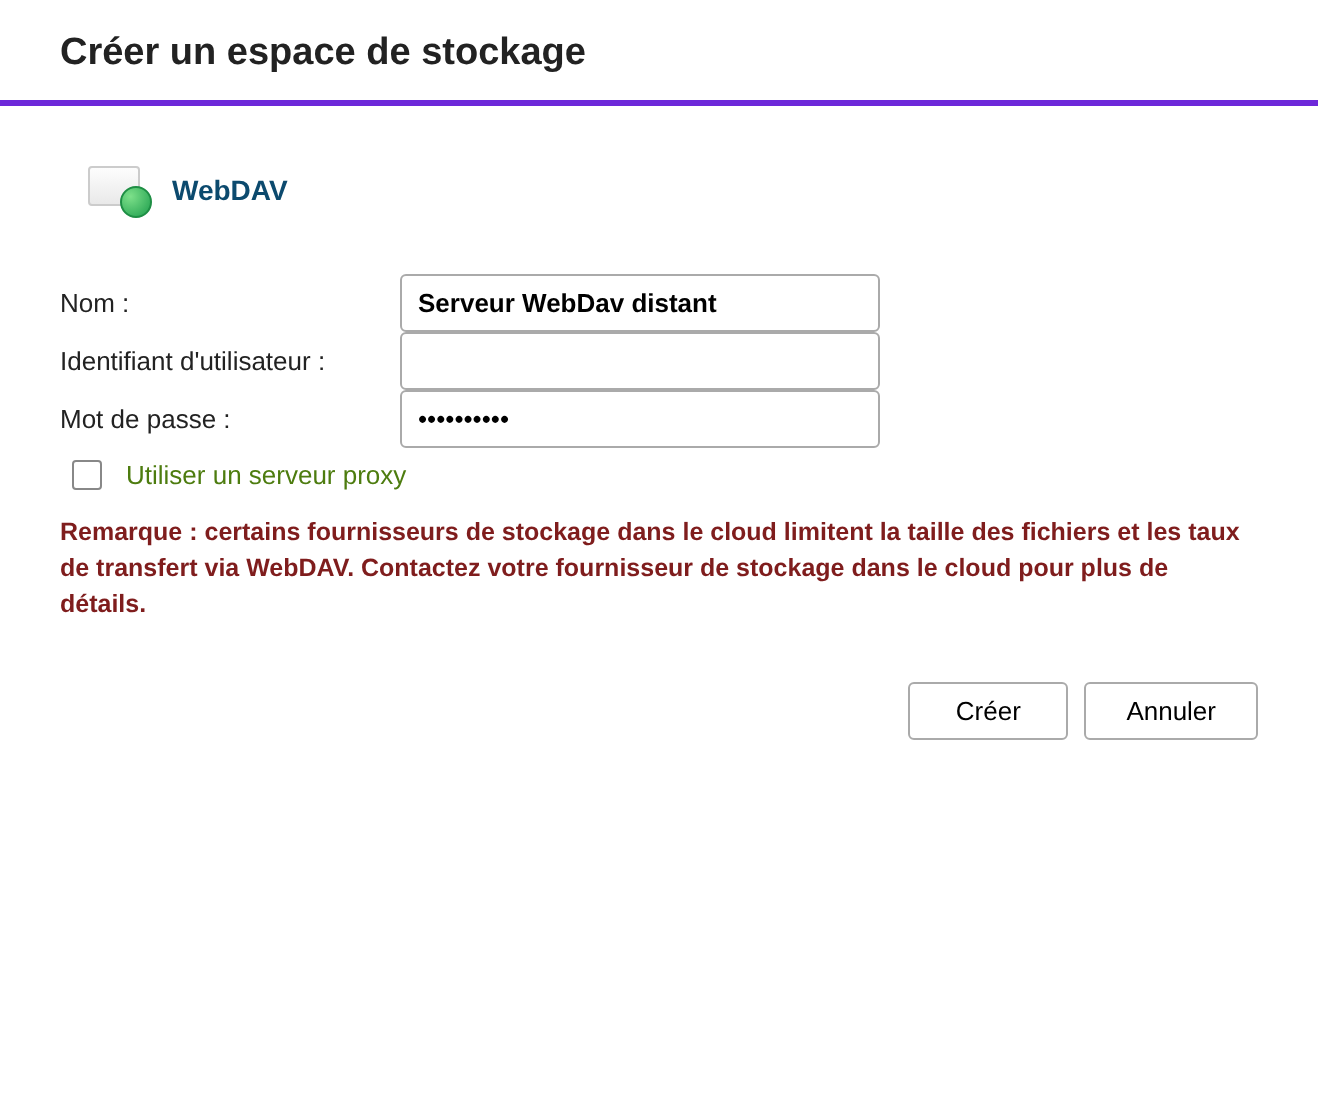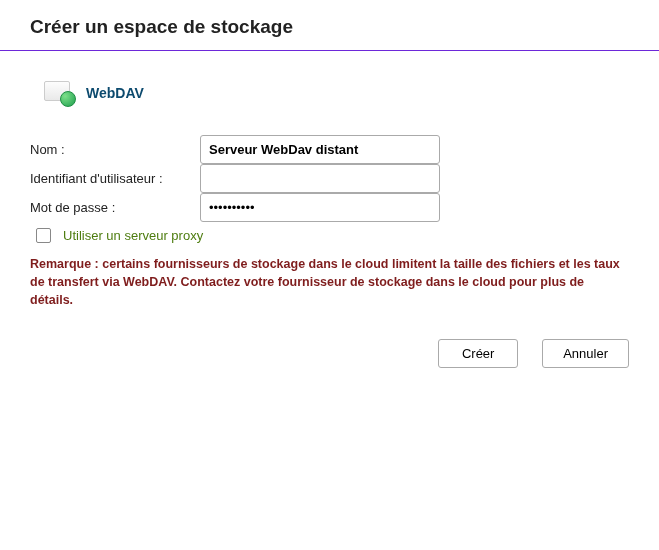--- a/index.html
+++ b/index.html
@@ -5,21 +5,21 @@
   * { box-sizing: border-box; margin: 0; padding: 0; }
   body {
     font-family: "Segoe UI", Arial, sans-serif;
     font-size: 13px;
     color: #333;
     background: #fff;
     width: 659px;
   }
   .header {
     padding: 16px 42px 12px 30px;
-    border-bottom: 1px solid #6d28d9;
+    border-bottom: 3px solid #6d28d9;
   }
   .header h1 {
     font-size: 19px;
     font-weight: bold;
     color: #222;
   }
   .content {
     padding: 28px 30px 16px 30px;
   }
   .provider-row {
@@ -94,21 +94,21 @@
   .note {
     color: #7f1d1d;
     font-size: 12.5px;
     font-weight: bold;
     line-height: 1.45;
     margin-top: 12px;
   }
   .footer {
     display: flex;
     justify-content: flex-end;
-    gap: 24px;
+    gap: 8px;
     padding: 14px 30px 20px 0;
   }
   .btn {
     min-width: 80px;
     padding: 6px 20px;
     font-size: 13px;
     border: 1px solid #aaa;
     border-radius: 3px;
     background: #fff;
     cursor: pointer;

